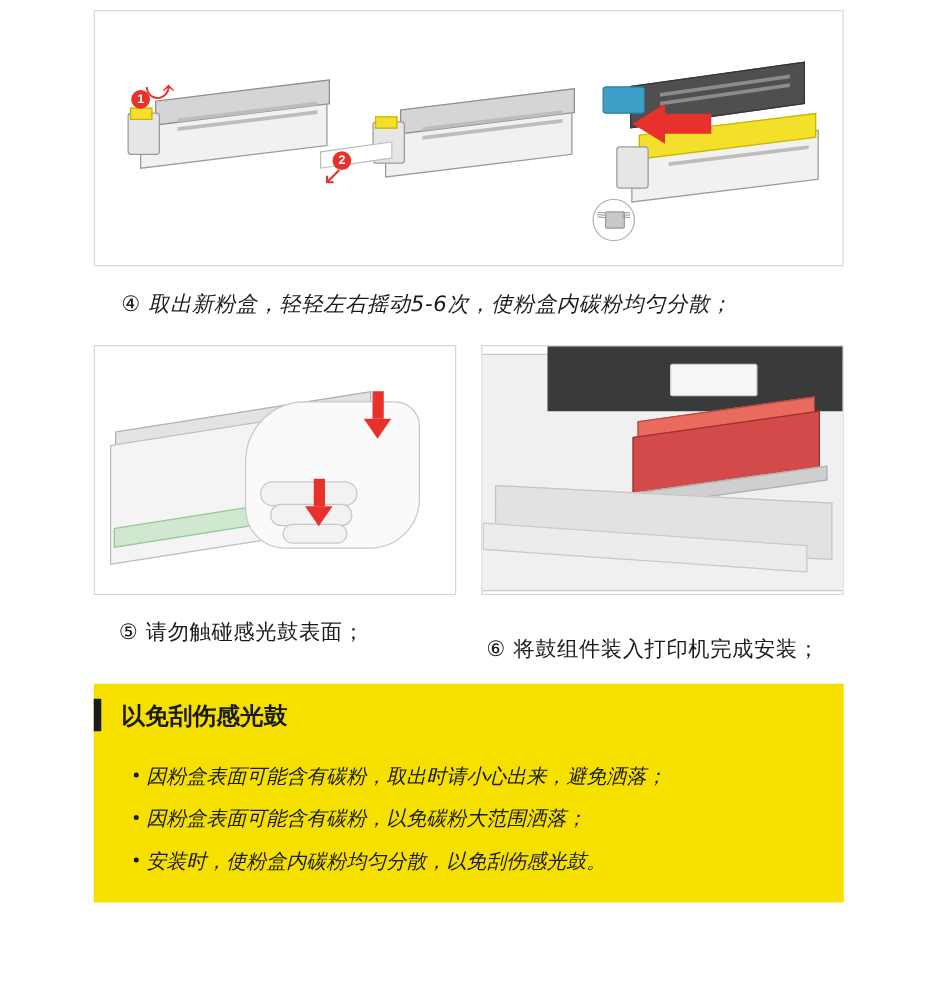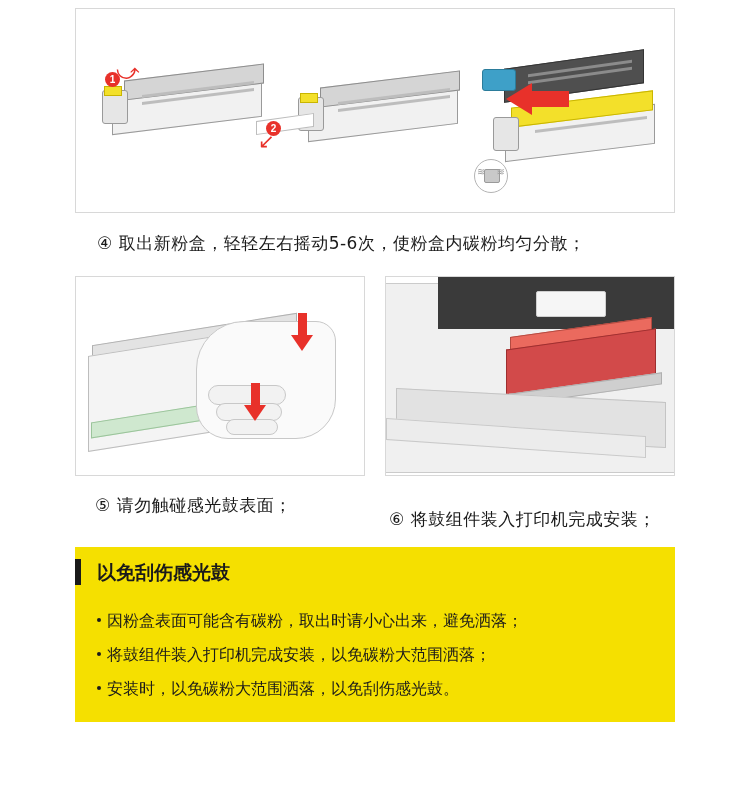--- a/index.html
+++ b/index.html
@@ -102,21 +102,21 @@
 
   
   .caption {
     position: absolute;
     font-size: 17px;
     color: #1a1a1a;
     font-family: "DejaVu Sans", "Liberation Sans", sans-serif;
     letter-spacing: 0.5px;
     white-space: nowrap;
   }
-  .cap4 { left: 97px; top: 232px; }
+  .cap4 { left: 97px; top: 232px; font-style: italic; }
   .cap5 { left: 95px; top: 494px; }
   .cap6 { left: 389px; top: 508px; }
 
   
   .panel-5 {
     position: absolute;
     left: 75px; top: 276px;
     width: 290px; height: 200px;
     border: 1px solid #d8d8d8;
     background: #ffffff;
@@ -265,22 +265,23 @@
     font-family: "DejaVu Sans", "Liberation Sans", sans-serif;
   }
   .notice-title-bar {
     position: absolute;
     left: 0px; top: 12px;
     width: 6px; height: 26px;
     background: #1a1a1a;
   }
   .notice-list {
     position: absolute;
-    left: 22px; top: 57px;
+    left: 32px; top: 57px;
     width: 560px;
+    font-style: italic;
   }
   .notice-item {
     font-size: 16px;
     color: #1a1a1a;
     font-family: "DejaVu Sans", "Liberation Sans", sans-serif;
     line-height: 34px;
     white-space: nowrap;
   }
   .notice-item .dot {
     display: inline-block;
@@ -377,18 +378,18 @@
   </div>
 
   <div class="caption cap5">⑤ 请勿触碰感光鼓表面；</div>
   <div class="caption cap6">⑥ 将鼓组件装入打印机完成安装；</div>
 
   <div class="notice">
     <div class="notice-title-bar"></div>
     <div class="notice-title">以免刮伤感光鼓</div>
     <div class="notice-list">
       <div class="notice-item"><span class="dot"></span><span>因粉盒表面可能含有碳粉，取出时请小心出来，避免洒落；</span></div>
-      <div class="notice-item"><span class="dot"></span><span>将鼓组件装入打印机完成安装，以免碳粉大范围洒落；</span></div>
-      <div class="notice-item"><span class="dot"></span><span>安装时，以免碳粉大范围洒落，以免刮伤感光鼓。</span></div>
+      <div class="notice-item"><span class="dot"></span><span>因粉盒表面可能含有碳粉，以免碳粉大范围洒落；</span></div>
+      <div class="notice-item"><span class="dot"></span><span>安装时，使粉盒内碳粉均匀分散，以免刮伤感光鼓。</span></div>
     </div>
   </div>
 
 </div>
 
 </body></html>

